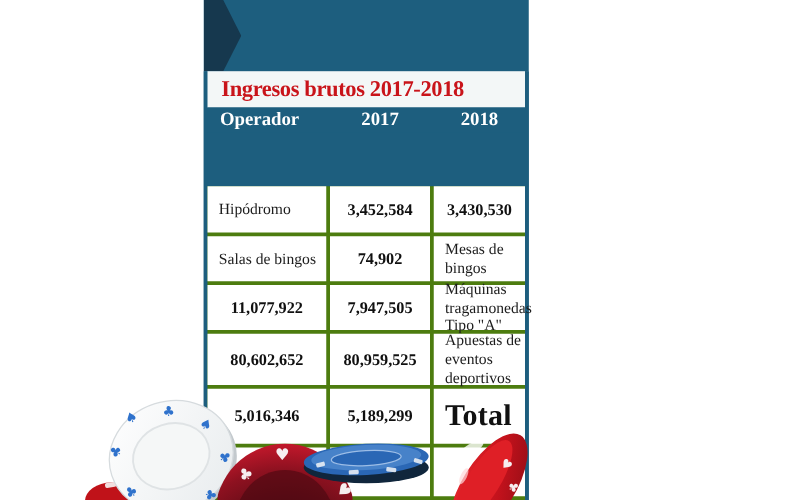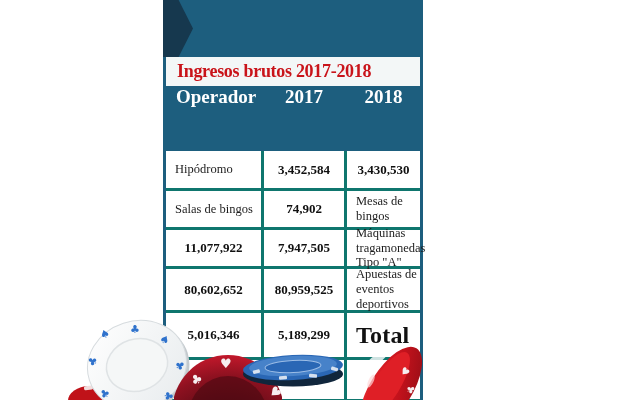--- a/index.html
+++ b/index.html
@@ -12,25 +12,25 @@
   .title-text{position:absolute;left:30px;top:3px;width:228px;text-align:center;color:#ffffff;}
   .t1{font-size:20px;font-weight:bold;line-height:24px;letter-spacing:-0.4px;white-space:nowrap;}
   .t2{font-size:26px;font-weight:bold;line-height:28px;letter-spacing:-0.6px;white-space:nowrap;}
   
   .panel{position:absolute;left:163px;top:57px;width:260px;height:343px;background:#1d5e7e;
          border-left:3px solid #1d5e7e;border-right:3px solid #1d5e7e;box-sizing:border-box;
          display:flex;flex-direction:column;}
   .subtitle{height:29px;background:#f3f7f7;color:#c9141a;font-weight:bold;font-size:18px;
             line-height:29px;padding-left:11px;letter-spacing:-0.3px;white-space:nowrap;}
   .thead{height:26px;background:#1d5e7e;display:grid;grid-template-columns:95px 80px 73px;
-         column-gap:3px;align-items:center;color:#ffffff;font-weight:bold;font-size:19px;}
+         column-gap:3px;align-items:center;color:#ffffff;font-weight:bold;font-size:15px;}
   .thead .hc1{padding-left:10px;}
   .thead .hc2,.thead .hc3{text-align:center;}
   .grid{flex:1;display:grid;grid-template-columns:95px 80px 73px;
-        grid-template-rows:37px 36px 36px 41px 44px 39px 1fr;gap:3px;background:#0f766e;margin-top:43px;}
+        grid-template-rows:37px 36px 36px 41px 44px 39px 1fr;gap:3px;background:#4d7c0f;margin-top:43px;}
   .cell{background:#ffffff;display:flex;align-items:center;}
   .op{padding-left:9px;padding-right:3px;font-size:12.5px;color:#1c1c1c;line-height:1.18;}
   .num{justify-content:center;font-weight:bold;font-size:13px;color:#101010;}
   .total-label{padding-left:9px;font-weight:bold;font-size:24px;color:#111111;letter-spacing:0.2px;}
   .total-num{justify-content:center;font-weight:bold;font-size:12.5px;color:#c9141a;}
   
   .chip{position:absolute;z-index:5;}
   .chip svg{display:block;}
   .glyph{font-family:"DejaVu Sans",sans-serif;}
 </style>

